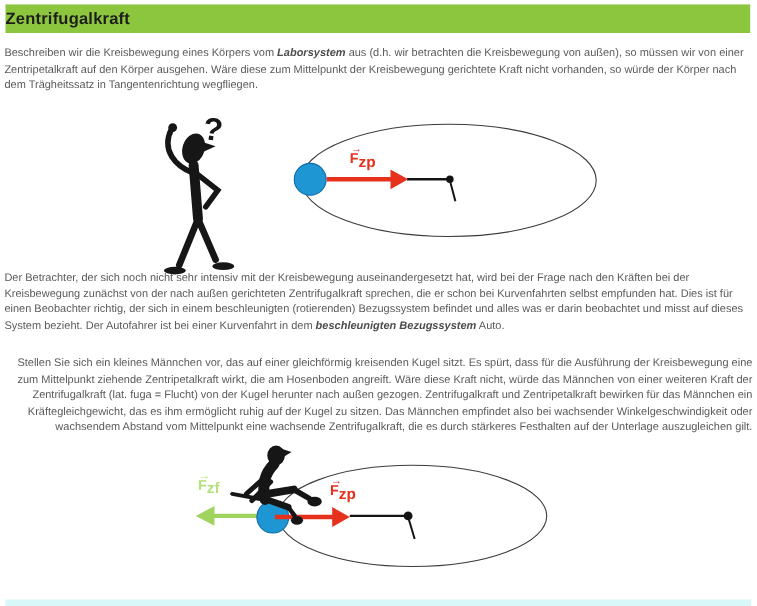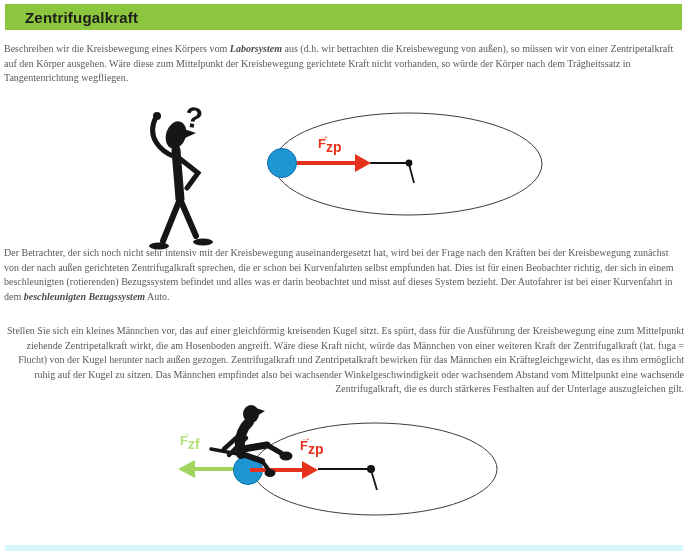--- a/index.html
+++ b/index.html
@@ -1,25 +1,25 @@
 <!DOCTYPE html>
 <html><head>
 <meta charset="utf-8">
 <style>
   html,body{margin:0;padding:0;background:#fff;}
   .page{position:relative;width:688px;height:551px;background:#ffffff;
         font-family:"Liberation Sans",sans-serif;overflow:hidden;}
 
   .header{position:absolute;left:5px;top:4px;width:677px;height:26px;
           background:#8cc63e;display:flex;align-items:center;}
-  .header .title{margin:0;padding-left:20px;font-size:15px;font-weight:bold;
+  .header .title{margin:0;padding-left:0;font-size:15px;font-weight:bold;
           color:#1d1d1b;letter-spacing:.2px;}
 
   .para{position:absolute;left:4px;width:680px;font-size:10px;line-height:14.6px;
-        color:#5a5a5a;margin:0;font-family:Liberation Serif, serif;}
+        color:#5a5a5a;margin:0;}
   #p1{top:42px;} #p2{top:246px;} #p3{top:324px;text-align:right;}
   .bi{font-weight:bold;font-style:italic;color:#4c4c4c;}
 
   .diagram{position:absolute;}
   #diagram1{left:130px;top:95px;width:420px;height:165px;}
   #diagram2{left:150px;top:398px;width:400px;height:135px;}
   .diagram svg{position:absolute;left:0;top:0;}
 
   .flabel{position:absolute;font-weight:bold;font-size:13px;line-height:13px;}
   .flabel .vec{position:relative;display:inline-block;}

